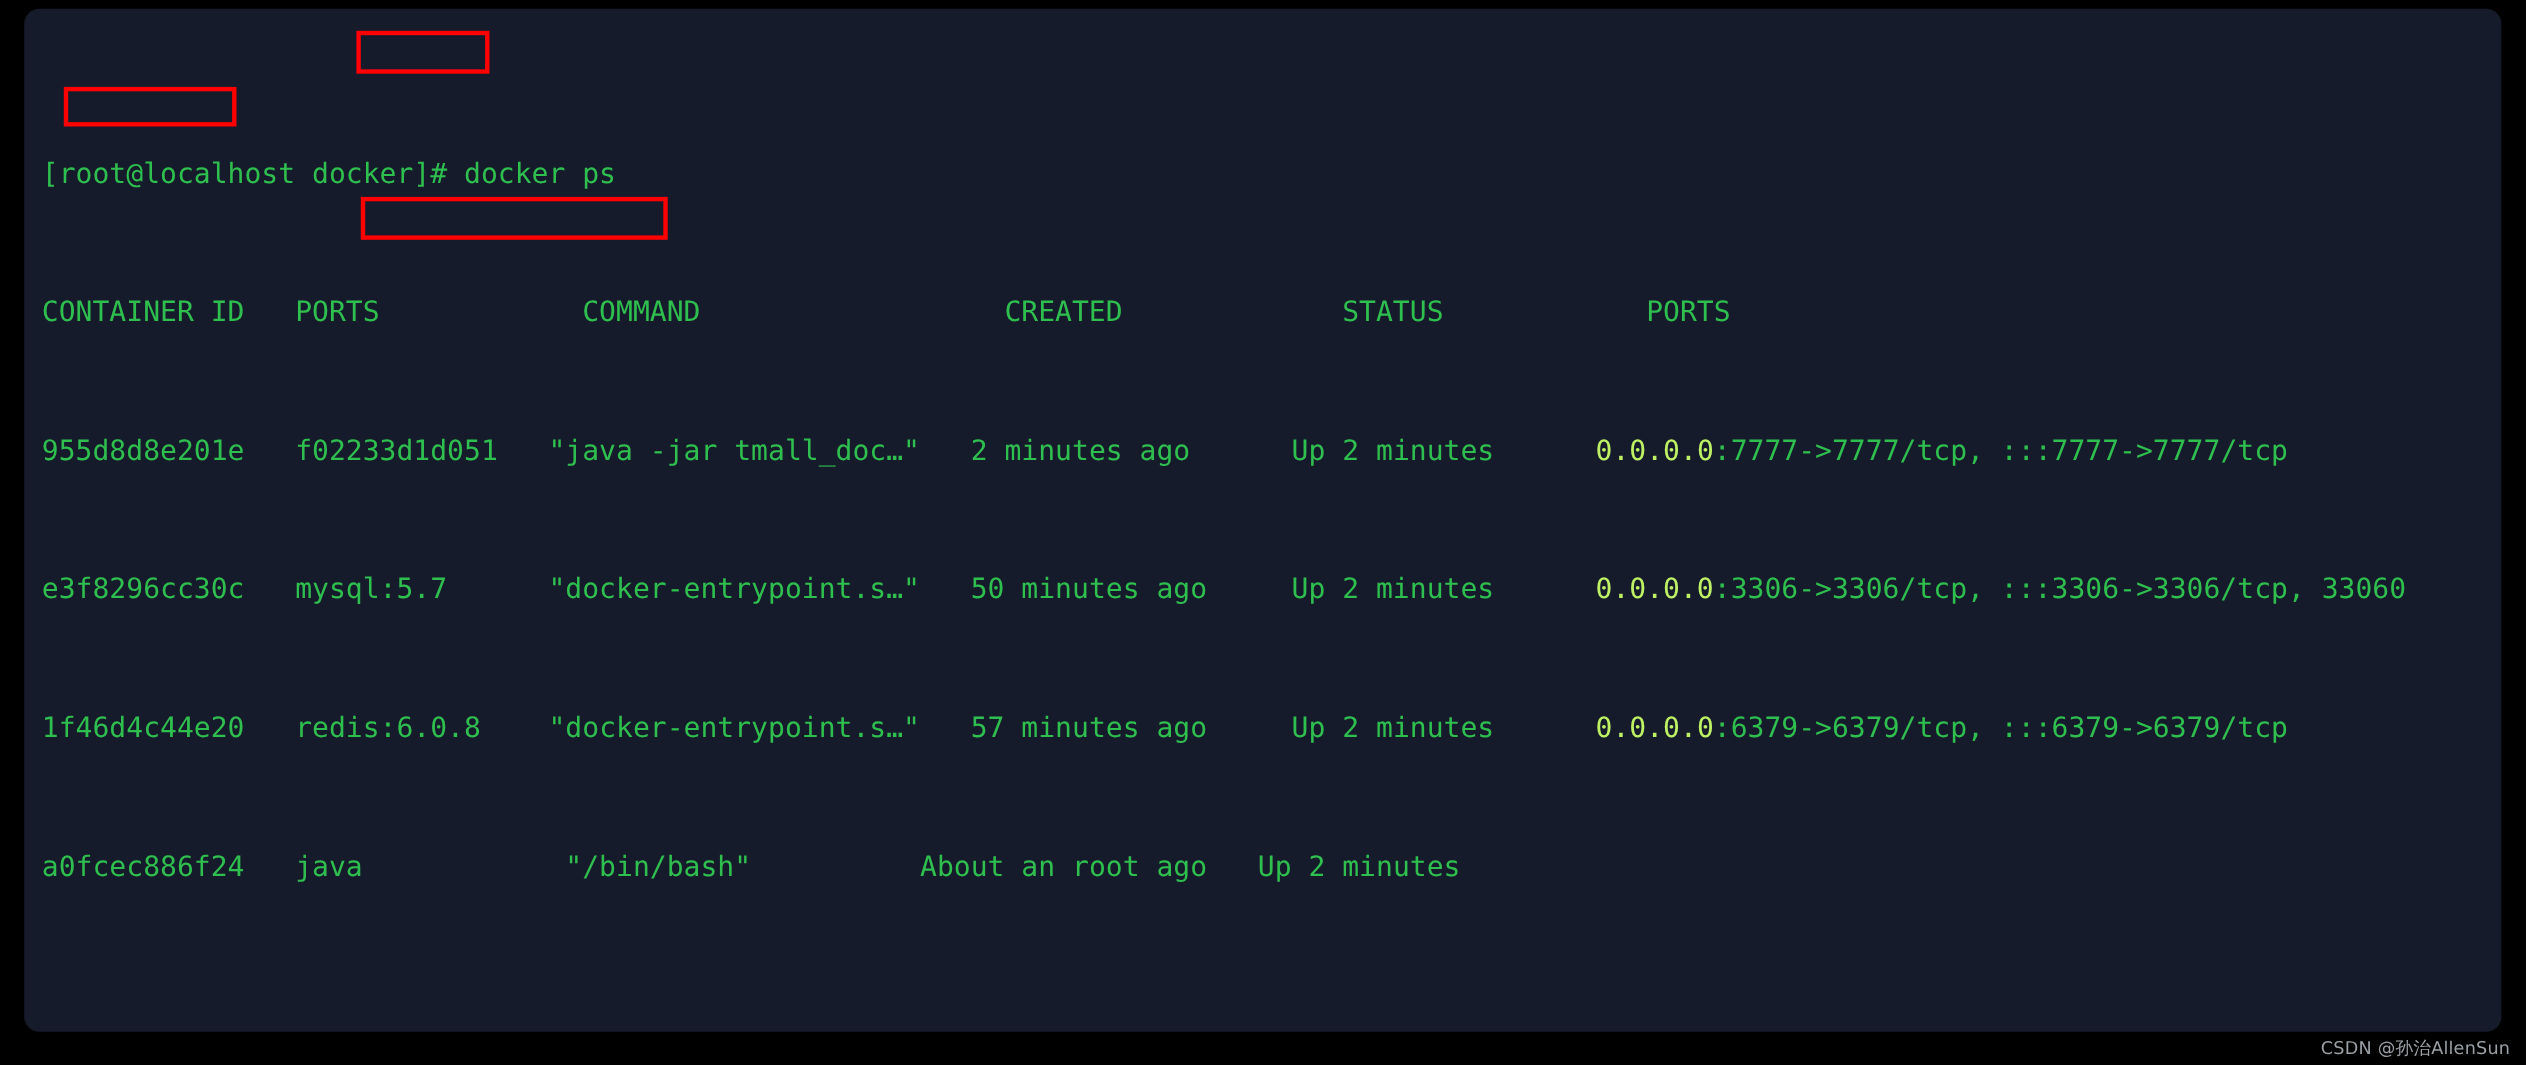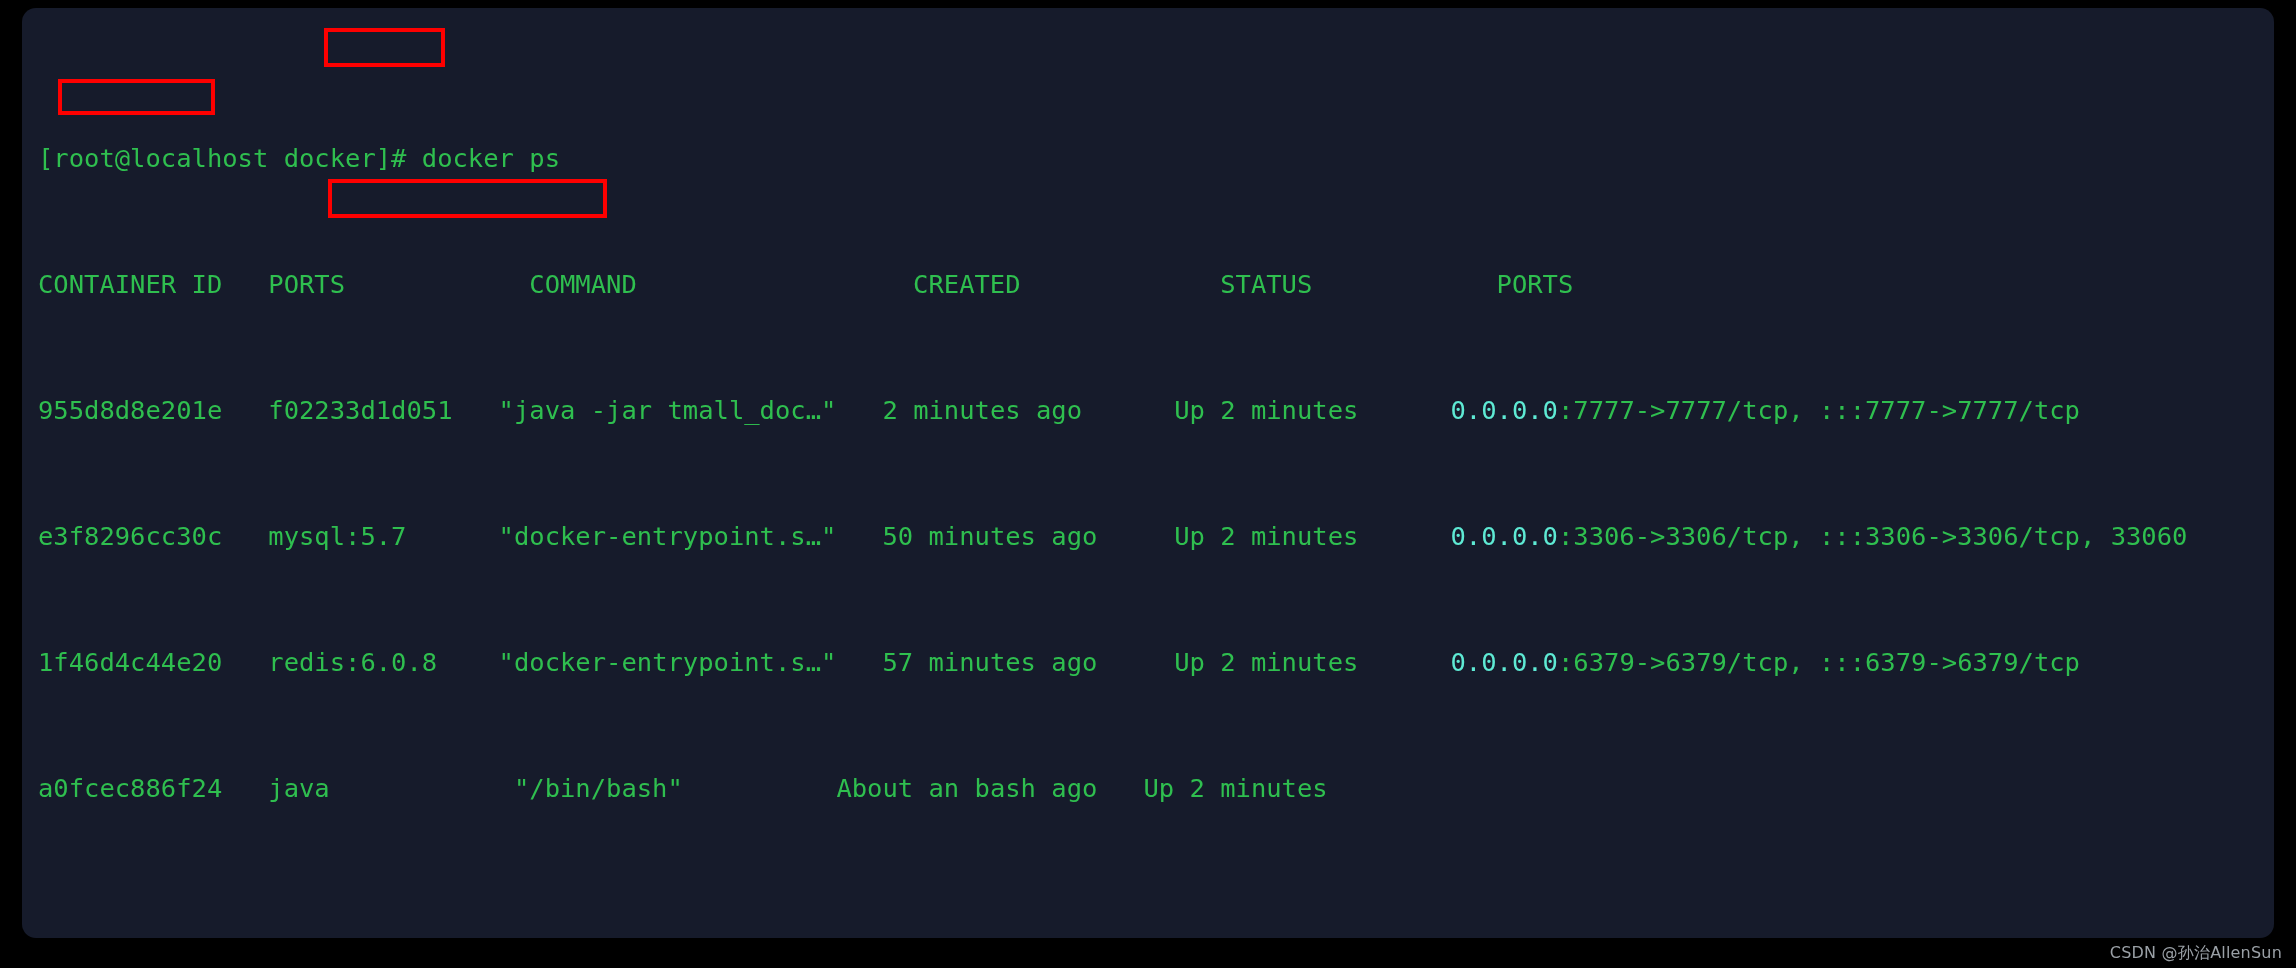--- a/index.html
+++ b/index.html
@@ -42,21 +42,21 @@
   }
 
   .line {
     height: 25.2px;
     padding-left: 16px;
     white-space: pre;
     position: relative;
   }
 
   .g      { color: #2fbf4f; }   
-  .mag    { color: #5eead4; }   
+  .mag    { color: #bef264; }   
 
   
   .annot {
     position: absolute;
     border: 4px solid #fe0000;
     box-sizing: border-box;
     pointer-events: none;
   }
   #annot-docker-ps      { left: 302px;  top: 20px;  width: 121px; height: 39px; }
   #annot-container-id   { left: 36px;   top: 71px;  width: 157px; height: 36px; }
@@ -88,21 +88,21 @@
     
     <div class="line"><span class="g">955d8d8e201e</span><span class="g">   </span><span class="g">f02233d1d051</span><span class="g">   </span><span class="g">"java -jar tmall_doc…"</span><span class="g">   </span><span class="g">2 minutes ago</span><span class="g">      </span><span class="g">Up 2 minutes</span><span class="g">      </span><span class="mag">0.0.0.0</span><span class="g">:7777-&gt;7777/tcp, :::7777-&gt;7777/tcp</span></div>
 
     
     <div class="line"><span class="g">e3f8296cc30c</span><span class="g">   </span><span class="g">mysql:5.7</span><span class="g">      </span><span class="g">"docker-entrypoint.s…"</span><span class="g">   </span><span class="g">50 minutes ago</span><span class="g">     </span><span class="g">Up 2 minutes</span><span class="g">      </span><span class="mag">0.0.0.0</span><span class="g">:3306-&gt;3306/tcp, :::3306-&gt;3306/tcp, 33060</span></div>
 
     
     <div class="line"><span class="g">1f46d4c44e20</span><span class="g">   </span><span class="g">redis:6.0.8</span><span class="g">    </span><span class="g">"docker-entrypoint.s…"</span><span class="g">   </span><span class="g">57 minutes ago</span><span class="g">     </span><span class="g">Up 2 minutes</span><span class="g">      </span><span class="mag">0.0.0.0</span><span class="g">:6379-&gt;6379/tcp, :::6379-&gt;6379/tcp</span></div>
 
     
-    <div class="line"><span class="g">a0fcec886f24</span><span class="g">   </span><span class="g">java</span><span class="g">            </span><span class="g">"/bin/bash"</span><span class="g">          </span><span class="g">About an bash ago</span><span class="g">   </span><span class="g">Up 2 minutes</span></div>
+    <div class="line"><span class="g">a0fcec886f24</span><span class="g">   </span><span class="g">java</span><span class="g">            </span><span class="g">"/bin/bash"</span><span class="g">          </span><span class="g">About an root ago</span><span class="g">   </span><span class="g">Up 2 minutes</span></div>
 
     
 
     
     
 
     
     
     
     

